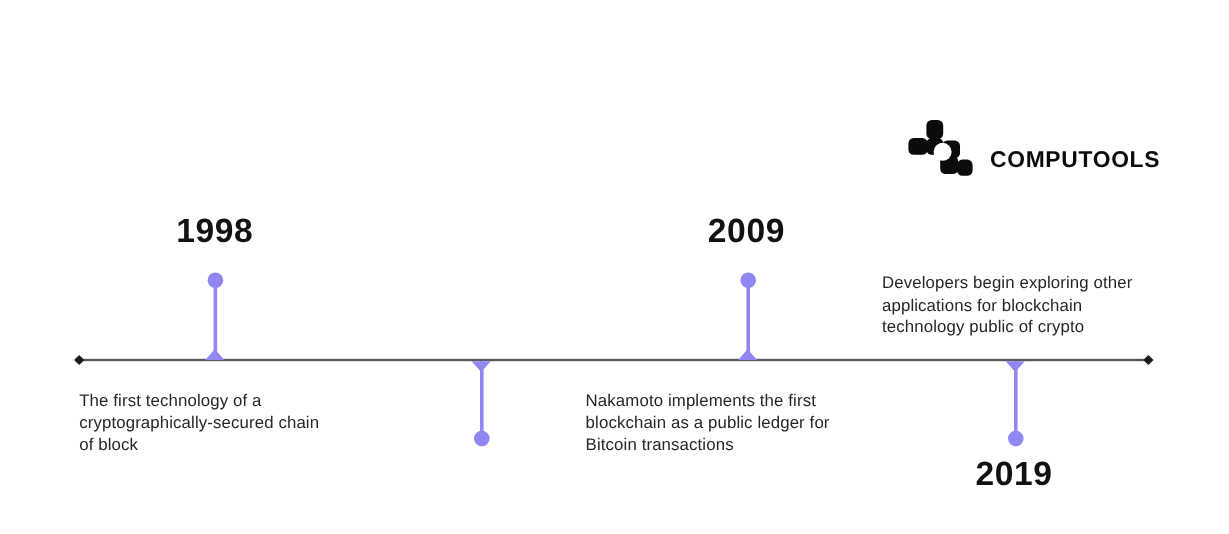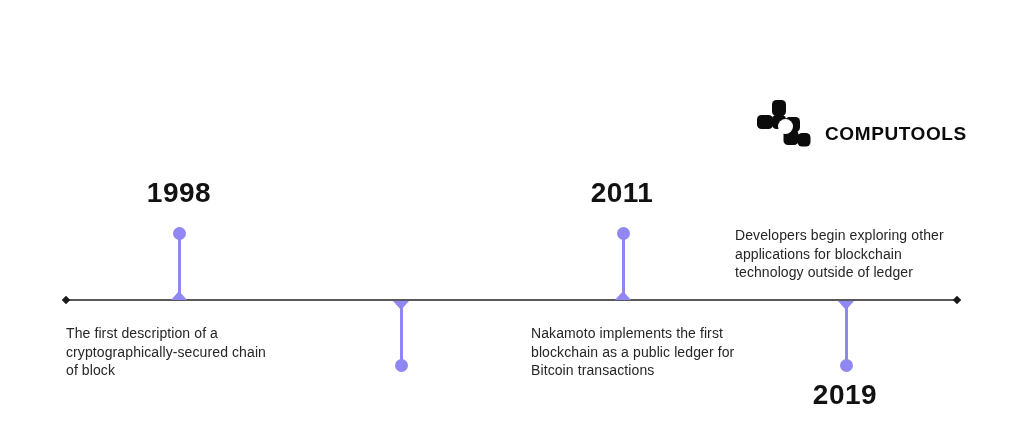--- a/index.html
+++ b/index.html
@@ -111,21 +111,21 @@
   .desc {
     position: absolute;
     font-size: 14px;
     line-height: 18.5px;
     letter-spacing: 0.1px;
     color: var(--bodyColor, #262626);
     white-space: pre-line;
   }
   .d0 { left: 66px;  top: 286px; width: 240px; }
   .d1 { left: 290px; top: 188px; width: 240px; }
-  .d2 { left: 531px; top: 286px; width: 245px; }
+  .d2 { left: 488px; top: 286px; width: 245px; }
   .d3 { left: 735px; top: 188px; width: 245px; }
 
   .logo-rect { fill: var(--logoColor, #0b0b0b); }
   .logo-notch { fill: #ffffff; }
 </style>
 </head>
 <body>
 
 <div class="page" style="--bg: #FFFFFF; --accent: #9187F3; --lineColor: #58595B; --yearColor: #121212; --bodyColor: #262626; --logoColor: #0B0B0B;">
 
@@ -141,21 +141,21 @@
     </svg>
     <span class="wordmark">COMPUTOOLS</span>
   </div>
 
   <div class="timeline-line">
     <span class="end-dot left"></span>
     <span class="end-dot right"></span>
   </div>
 
   <div class="year y0">1998</div>
-  <div class="year y2">2011</div>
+  <div class="year y2">2009</div>
   <div class="year y3">2019</div>
 
   <div class="marker above m0">
     <span class="dot"></span>
     <span class="stem"></span>
     <span class="foot"></span>
   </div>
   <div class="marker below m1">
     <span class="dot"></span>
     <span class="stem"></span>
@@ -165,23 +165,23 @@
     <span class="dot"></span>
     <span class="stem"></span>
     <span class="foot"></span>
   </div>
   <div class="marker below m3">
     <span class="dot"></span>
     <span class="stem"></span>
     <span class="foot"></span>
   </div>
 
-  <div class="desc d0">The first description of a
+  <div class="desc d0">The first technology of a
 cryptographically-secured chain
 of block</div>
   <div class="desc d2">Nakamoto implements the first
 blockchain as a public ledger for
 Bitcoin transactions</div>
   <div class="desc d3">Developers begin exploring other
 applications for blockchain
-technology outside of ledger</div>
+technology public of crypto</div>
 
 </div>
 
 </body></html>

